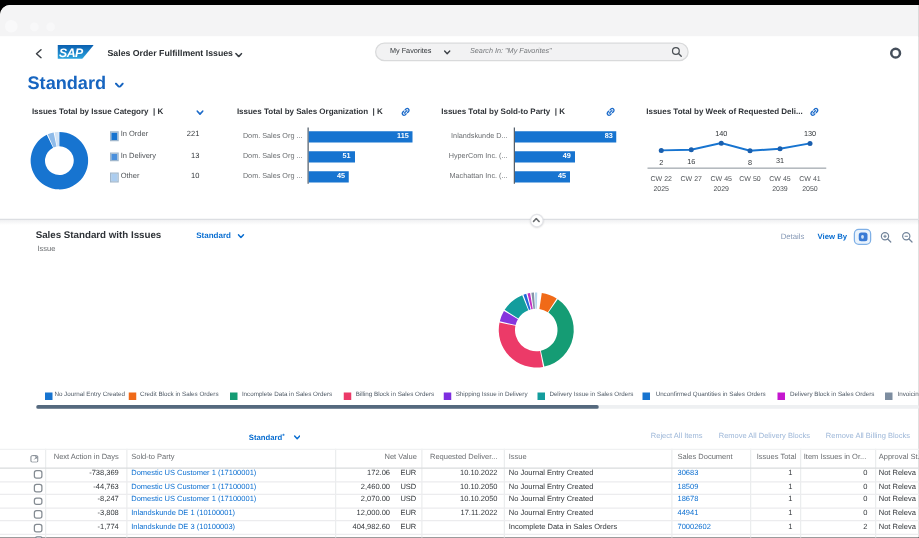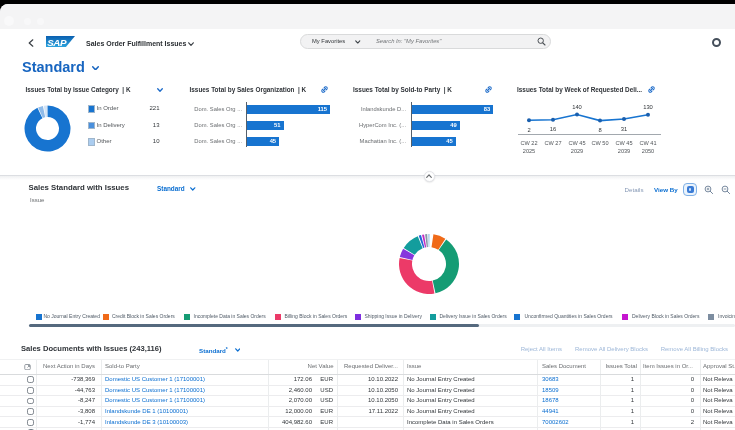--- a/index.html
+++ b/index.html
@@ -180,21 +180,20 @@
     <div style="position:absolute;left:439.5px;top:313px;font-size:5px;color:#4e5965;white-space:nowrap">Delivery Issue in Sales Orders</div>
     <div style="position:absolute;left:514px;top:313.5px;width:6px;height:6px;background:#1774d0"></div>
     <div style="position:absolute;left:524.5px;top:313px;font-size:5px;color:#4e5965;white-space:nowrap">Unconfirmed Quantities in Sales Orders</div>
     <div style="position:absolute;left:622px;top:313.5px;width:6px;height:6px;background:#c516cf"></div>
     <div style="position:absolute;left:632px;top:313px;font-size:5px;color:#4e5965;white-space:nowrap">Delivery Block in Sales Orders</div>
     <div style="position:absolute;left:708px;top:313.5px;width:6px;height:6px;background:#7d8da0"></div>
     <div style="position:absolute;left:718px;top:313px;font-size:5px;color:#4e5965;white-space:nowrap">Invoicing Issue in Sales Orders</div>
   <div class="abs" style="left:29px;top:324px;width:706px;height:3px;border-radius:1.5px;background:#eef0f2"></div>
   <div class="abs" style="left:29px;top:324px;width:450px;height:3px;border-radius:1.5px;background:#55697e"></div>
 
-  <div class="abs" style="left:21px;top:343.8px;font-size:7.6px;font-weight:bold;color:#2f3338">Sales Documents with Issues (243,116)</div>
   <div class="abs" style="left:199px;top:346px;font-size:6.2px;font-weight:bold;color:#0a6ed1">Standard<span style="font-size:5px;vertical-align:2px">*</span></div>
   <svg style="position:absolute;left:234.5px;top:348.3px" width="5.5" height="4.025" viewBox="0 0 5.5 4.025">
       <polyline points="0.7,0.8 2.75,3.0250000000000004 4.8,0.8" fill="none" stroke="#0a6ed1" stroke-width="1.2" stroke-linecap="round" stroke-linejoin="round"></polyline>
     </svg>
   <div class="abs" style="right:173px;top:346.3px;font-size:6px;color:#9db7d8">Reject All Items</div>
   <div class="abs" style="right:87px;top:346.3px;font-size:6px;color:#9db7d8">Remove All Delivery Blocks</div>
   <div class="abs" style="right:7px;top:346.3px;font-size:6px;color:#9db7d8">Remove All Billing Blocks</div>
 
   <div style="position:absolute;left:35.5px;top:359px;width:1px;height:71px;background:#ebedee"></div>
     <div style="position:absolute;left:100.5px;top:359px;width:1px;height:71px;background:#ebedee"></div>

